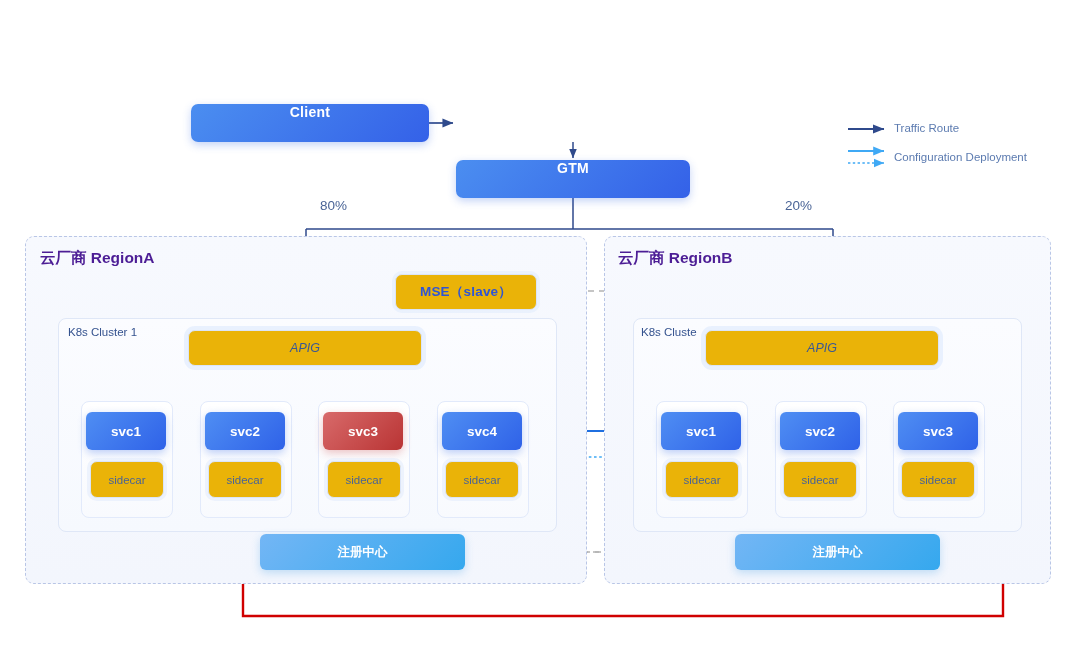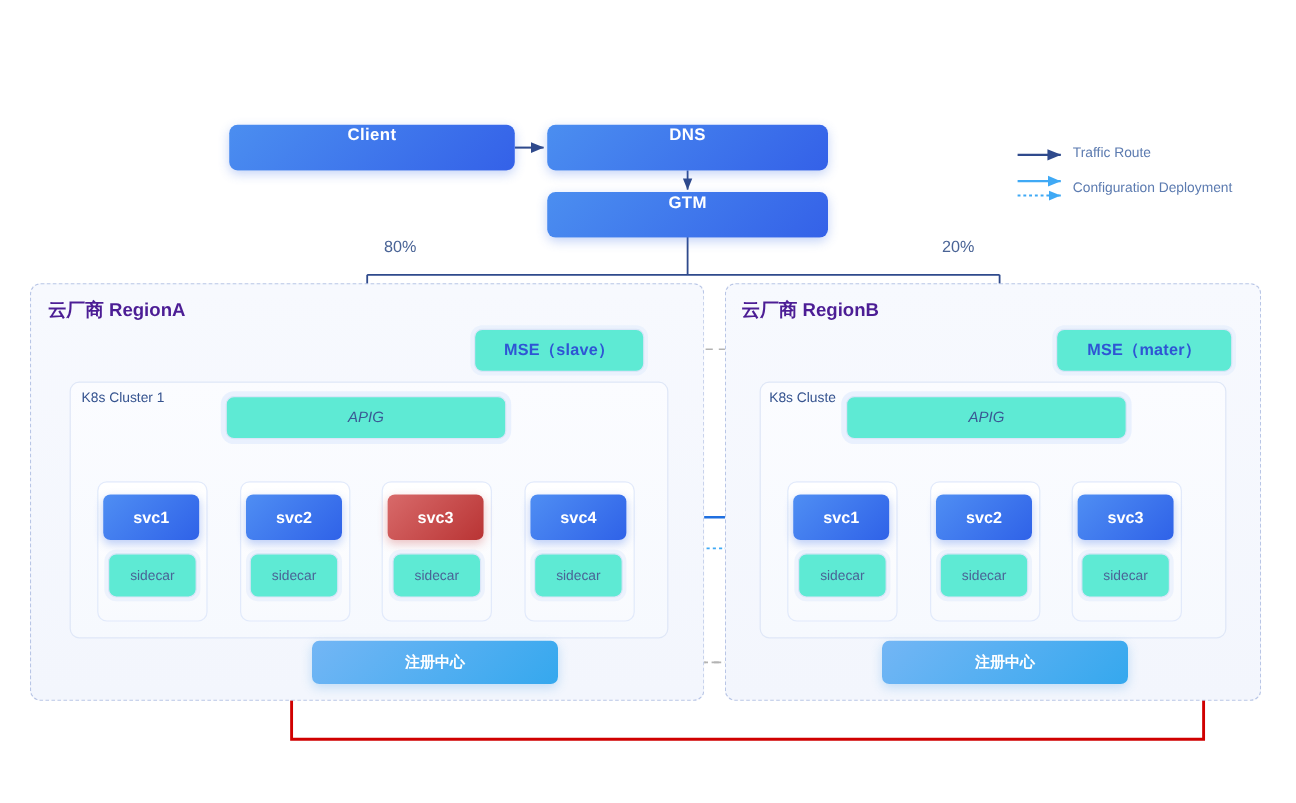--- a/index.html
+++ b/index.html
@@ -49,21 +49,21 @@
   }
   .cluster-title{
     position:absolute;
     color:#35538f;
     font-size:11.5px;
   }
 
   
   .wbox{
     position:absolute;
-    background:#5eead4;
+    background:#eab308;
     border:1.2px solid #dbe5f8;
     border-radius:7px;
     display:flex;align-items:center;justify-content:center;
     color:#33508c;
     box-shadow:0 0 0 3px rgba(219,232,252,.45);
   }
   .wbox.apig{font-size:12.5px;color:#3a5894;box-shadow:0 0 0 4px rgba(222,234,253,.6);font-style:italic;}
   .wbox.mse{font-size:13.5px;font-weight:bold;color:#2f55d4;letter-spacing:.2px;}
   .wbox.sidecar{font-size:11.5px;color:#4a6496;box-shadow:0 0 0 3px rgba(223,234,252,.5);}
 
@@ -192,23 +192,20 @@
 
     <path d="M604,457 L644,457" stroke="#3fa9f5" stroke-width="1.5" stroke-dasharray="2.6,2.6" fill="none"></path>
 
     <line x1="848" y1="129" x2="884" y2="129" stroke="#2f4a8c" stroke-width="1.8" marker-end="url(#ar-navy)"></line>
     <line x1="848" y1="151" x2="884" y2="151" stroke="#3fa9f5" stroke-width="1.8" marker-end="url(#ar-cyan)"></line>
     <line x1="848" y1="163" x2="884" y2="163" stroke="#3fa9f5" stroke-width="1.7" stroke-dasharray="2.4,2.4" marker-end="url(#ar-cyan)"></line>
   </svg>
 
   <div class="pill" style="left:191px;top:104px;width:238px;height:38px;font-size:14px;">
     <span>Client</span>
-  </div>
-  <div class="pill" style="left:456px;top:104px;width:234px;height:38px;font-size:14px;">
-    <span>DNS</span>
   </div>
   <div class="pill" style="left:456px;top:160px;width:234px;height:38px;font-size:14px;">
     <span>GTM</span>
   </div>
 
   <div class="pct" style="left:320px;top:198px;">80%</div>
   <div class="pct" style="left:785px;top:198px;">20%</div>
 
   <div class="legend" style="left:840px;top:112px;width:230px;height:66px;">
     <div class="legend-row" style="left:54px;top:10px;">
@@ -265,23 +262,20 @@
     <span>sidecar</span>
   </div>
 
   <div class="registry" style="left:260px;top:534px;width:205px;height:36px;">
     <span>注册中心</span>
   </div>
 
   <div class="region" style="left:604px;top:236px;width:445px;height:346px;"></div>
   <div class="region-title" style="left:618px;top:248px;">云厂商 RegionB</div>
 
-  <div class="wbox mse" style="left:880px;top:274px;width:145px;height:34px;">
-    <span>MSE（mater）</span>
-  </div>
 
   <div class="cluster" style="left:633px;top:318px;width:387px;height:212px;"></div>
   <div class="cluster-title" style="left:641px;top:326px;">K8s Cluste</div>
 
   <div class="wbox apig" style="left:705px;top:330px;width:232px;height:34px;">
     <span>APIG</span>
   </div>
 
   <div class="pod" style="left:656px;top:401px;width:90px;height:115px;"></div>
   <div class="svc" style="left:661px;top:412px;width:80px;height:38px;">

